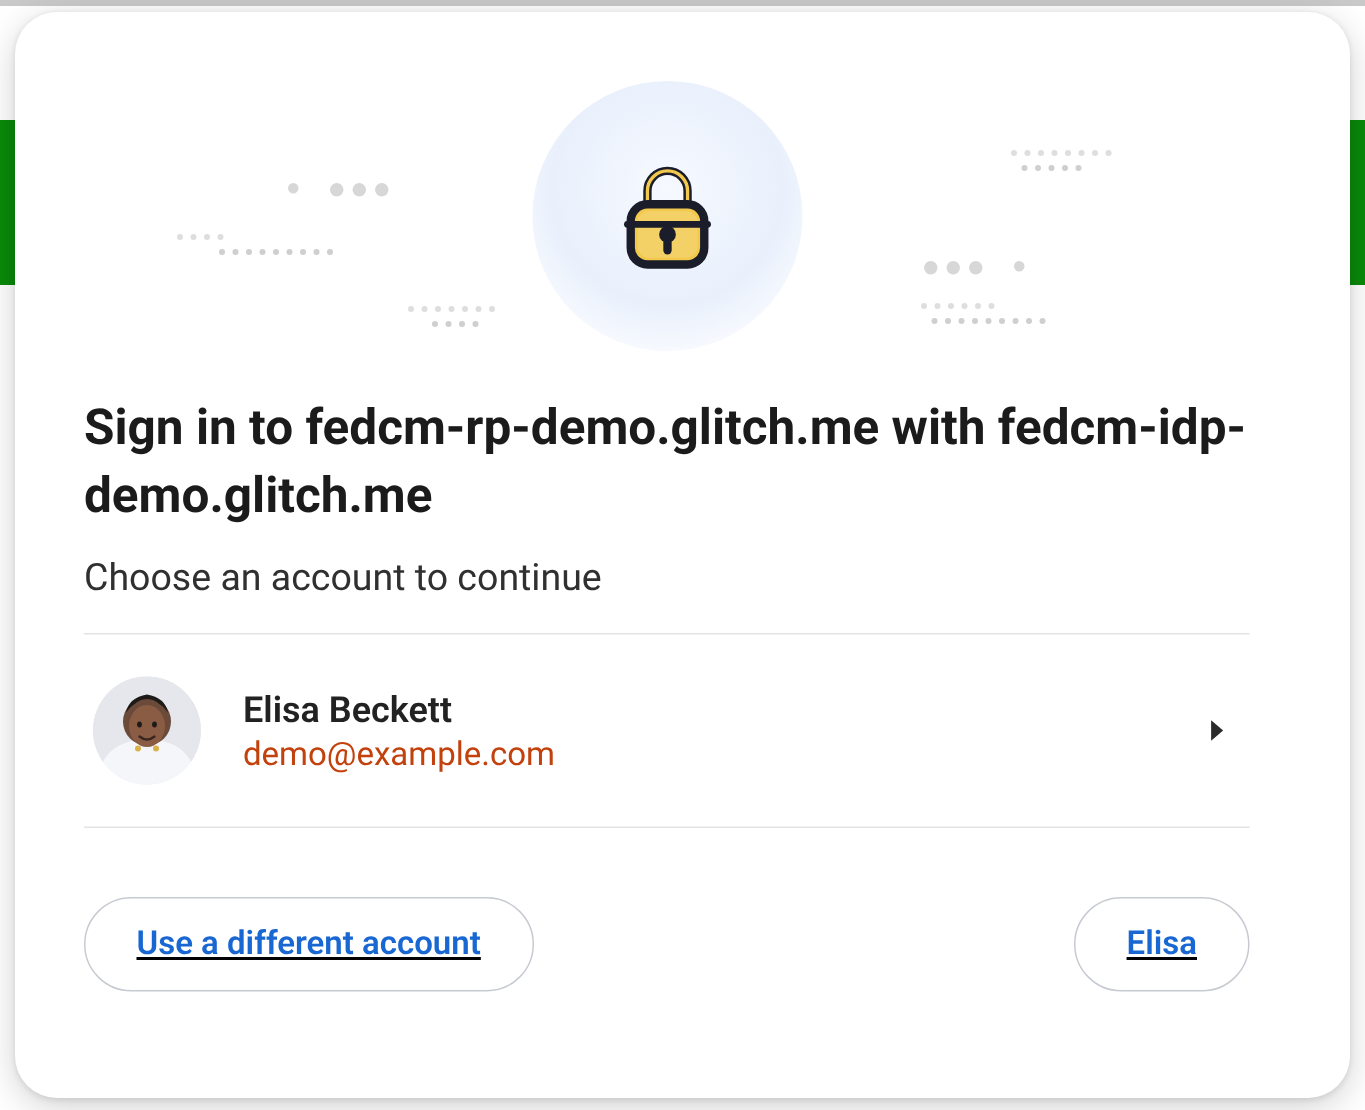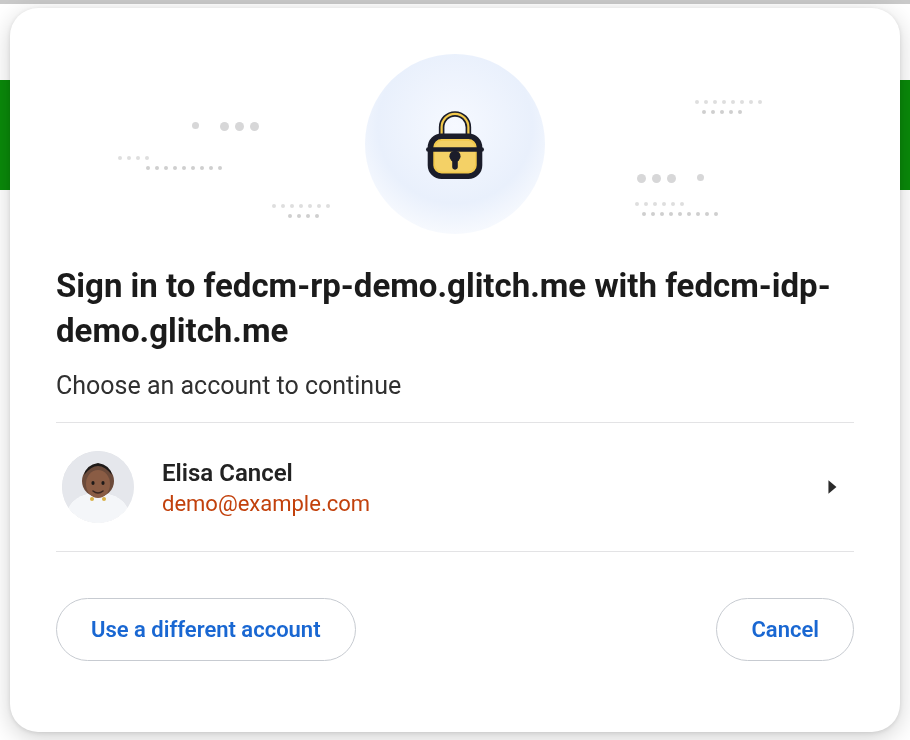--- a/index.html
+++ b/index.html
@@ -51,21 +51,21 @@
 
     .dialog {
       position: absolute;
       top: 8px;
       left: 10px;
       right: 10px;
       bottom: 8px;
       background: #ffffff;
       border-radius: 28px;
       box-shadow: 0 6px 24px rgba(0,0,0,0.18), 0 1px 4px rgba(0,0,0,0.1);
-      padding: 36px 46px 40px 46px;
+      padding: 36px 67px 40px 46px;
       display: flex;
       flex-direction: column;
     }
 
     
     .hero {
       height: 200px;
       position: relative;
       display: flex;
       align-items: center;
@@ -188,20 +188,21 @@
       width: 14px;
       height: 16px;
       display: block;
     }
 
     .actions {
       display: flex;
       justify-content: space-between;
       align-items: flex-end;
       margin-top: 46px;
+      text-decoration: underline;
     }
     .btn {
       border: 1px solid #c7cbd1;
       background: #ffffff;
       color: #1967d2;
       font-size: 22px;
       font-weight: 600;
       padding: 18px 34px;
       border-radius: 999px;
       cursor: pointer;
@@ -348,30 +349,30 @@
           <path d="M22 24 q14 -18 28 0 q-2 -10 -14 -12 q-12 2 -14 12" fill="#1e1a18"></path>
           <ellipse cx="31" cy="32" rx="1.6" ry="2" fill="#1e1a18"></ellipse>
           <ellipse cx="41" cy="32" rx="1.6" ry="2" fill="#1e1a18"></ellipse>
           <path d="M31 40 q5 4 10 0" stroke="#3a2620" stroke-width="1.6" fill="none" stroke-linecap="round"></path>
           <circle cx="30" cy="48" r="2" fill="#d9b24a"></circle>
           <circle cx="42" cy="48" r="2" fill="#d9b24a"></circle>
         </g>
       </svg>
     </div>
     <div class="account-text">
-      <span class="account-name">Elisa Cancel</span>
+      <span class="account-name">Elisa Beckett</span>
       <span class="account-email">demo@example.com</span>
     </div>
     <span class="chevron">
       <svg viewBox="0 0 10 14" xmlns="http://www.w3.org/2000/svg">
         <path d="M1 1 L8 7 L1 13 Z" fill="#2b2b2b"></path>
       </svg>
     </span>
   </div>
 
   <div class="divider"></div>
 
   <div class="actions">
     <button class="btn">Use a different account</button>
-    <button class="btn">Cancel</button>
+    <button class="btn">Elisa</button>
   </div>
 
 </div>
 
 </body></html>

